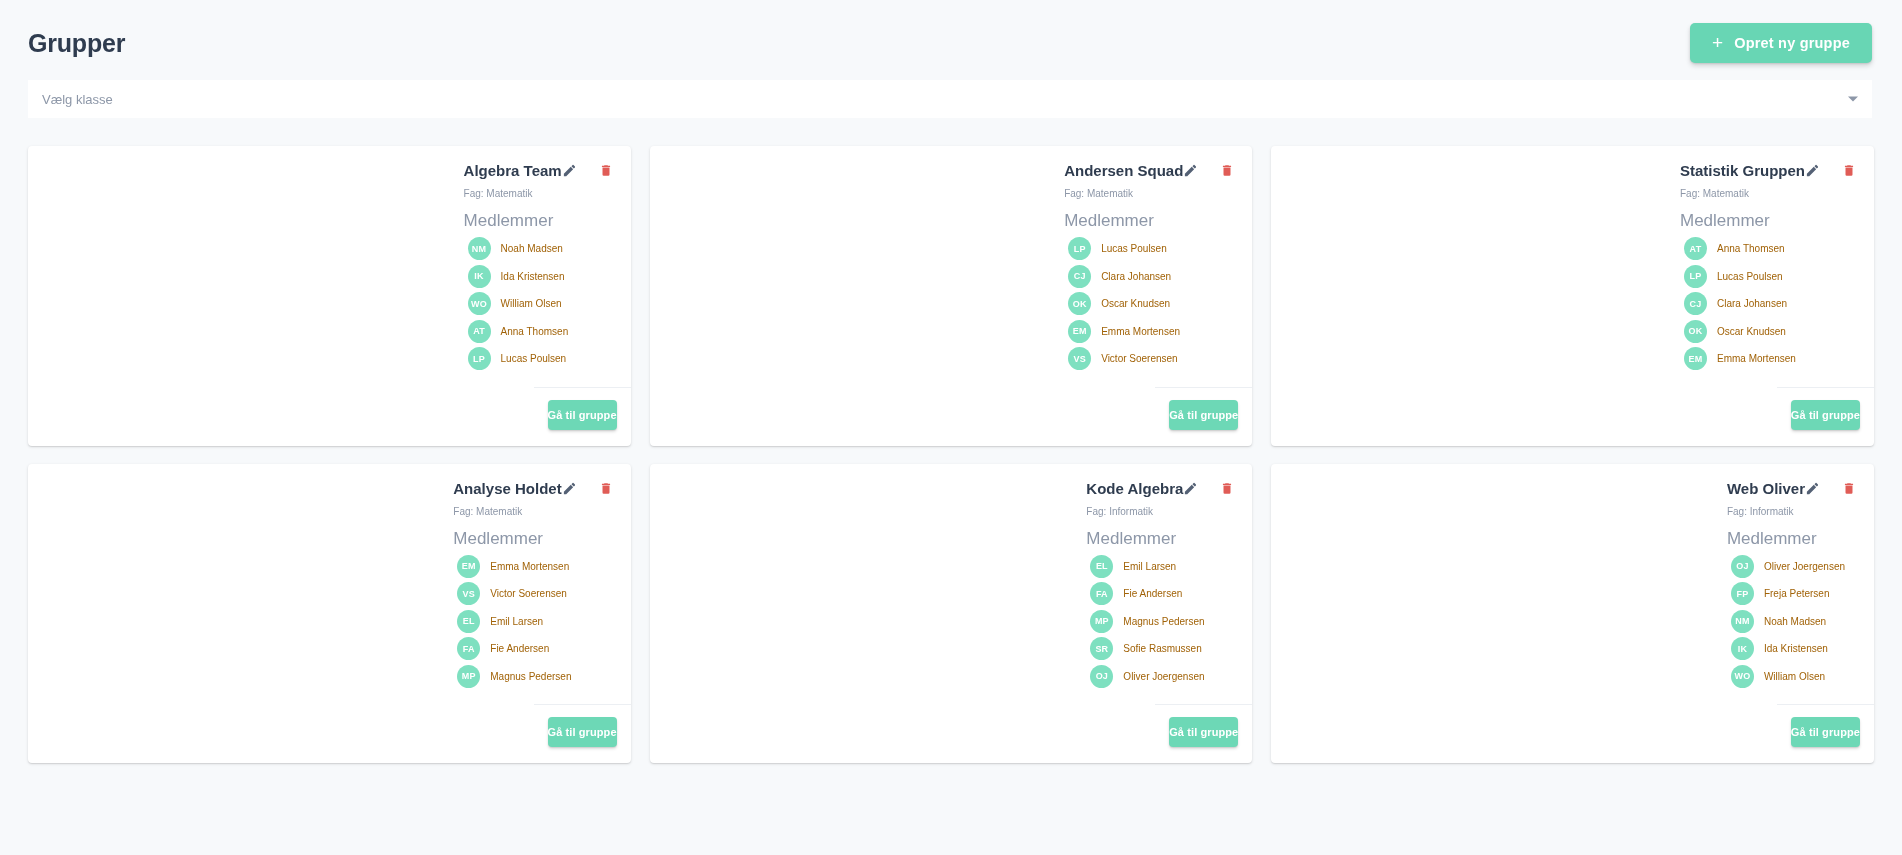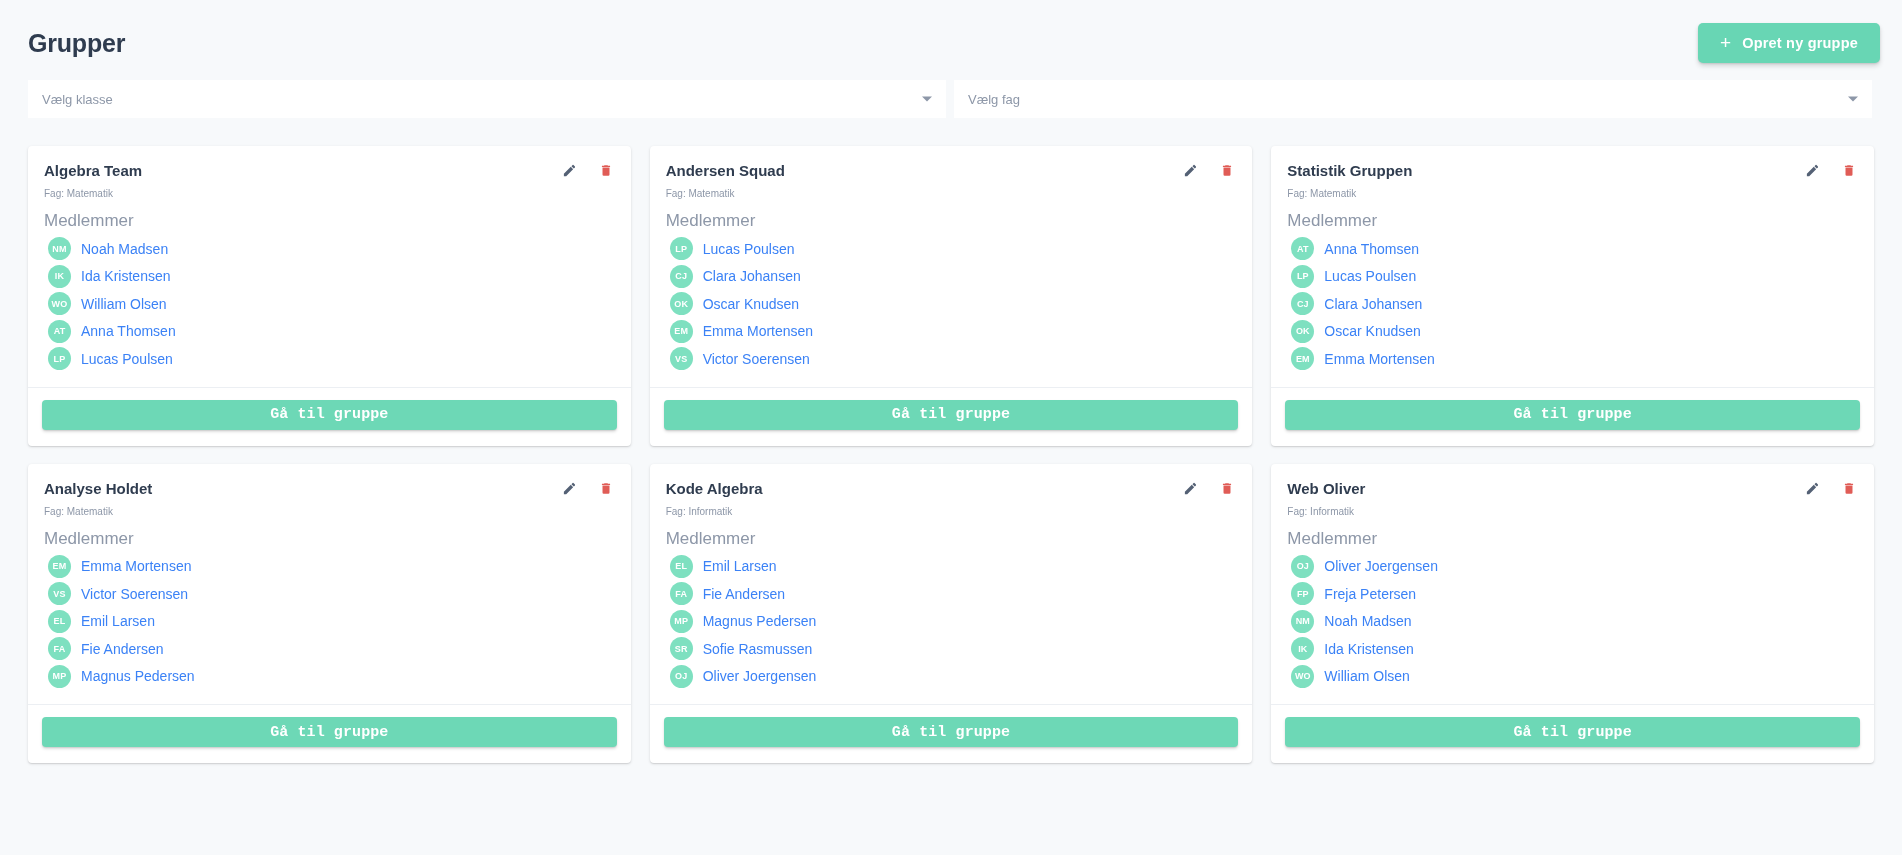--- a/index.html
+++ b/index.html
@@ -15,21 +15,21 @@
   .page {
     width: 1902px;
     height: 855px;
     position: relative;
     background: #f7f9fb;
   }
 
   
   .page-header {
     height: 86px;
-    padding: 0 22px 0 28px;
+    padding: 0 30px 0 28px;
     display: flex;
     align-items: center;
     justify-content: space-between;
     background: #f7f9fb;
   }
 
   .page-title {
     font-size: 25px;
     font-weight: bold;
     color: #2f3c4f;
@@ -104,20 +104,21 @@
     padding: 28px 28px 0 28px;
   }
 
   .card {
     background: #ffffff;
     border-radius: 4px;
     box-shadow: 0 1px 3px rgba(0,0,0,0.13), 0 1px 1px rgba(0,0,0,0.07);
     display: flex;
     flex-direction: column;
     overflow: hidden;
+    align-items: flex-end;
   }
 
   .card-body {
     padding: 16px 18px 14px 14px;
     flex: 1 1 auto;
   }
 
   .card-head {
     display: flex;
     align-items: flex-start;
@@ -183,40 +184,40 @@
     font-weight: bold;
     display: flex;
     align-items: center;
     justify-content: center;
     flex: 0 0 auto;
     letter-spacing: 0.2px;
     margin-left: 6px;
   }
 
   .member-name {
-    font-size: 14px;
-    color: #3b82f6;
+    font-size: 10px;
+    color: #a16207;
   }
 
   .card-footer {
     border-top: 1px solid #eceff3;
     padding: 12px 14px 16px 14px;
   }
 
   .goto-btn {
     display: block;
     width: 100%;
     background: #6dd8b6;
     color: #ffffff;
     border: none;
     border-radius: 4px;
     height: 30px;
-    font-size: 15px;
+    font-size: 11px;
     font-weight: bold;
-    font-family: Liberation Mono, monospace;
+    font-family: Liberation Sans, sans-serif;
     cursor: pointer;
     box-shadow: 0 2px 3px rgba(0,0,0,0.13), 0 1px 1px rgba(0,0,0,0.08);
     letter-spacing: 0.1px;
   }
 </style>
 </head>
 <body>
 
 <div class="page">
 
@@ -226,24 +227,20 @@
       <span class="plus-icon">+</span>
       <span>Opret ny gruppe</span>
     </button>
   </div>
 
   <div class="filter-row">
     <div class="select-field">
       <span class="placeholder">Vælg klasse</span>
       <span class="chevron"></span>
     </div>
-    <div class="select-field">
-      <span class="placeholder">Vælg fag</span>
-      <span class="chevron"></span>
-    </div>
   </div>
 
   <div class="grid" id="groups-grid">
   <div class="card">
     <div class="card-body">
       <div class="card-head">
         <div class="card-title">Algebra Team</div>
         <div class="card-actions">
           <button class="icon-btn">
             <span>

